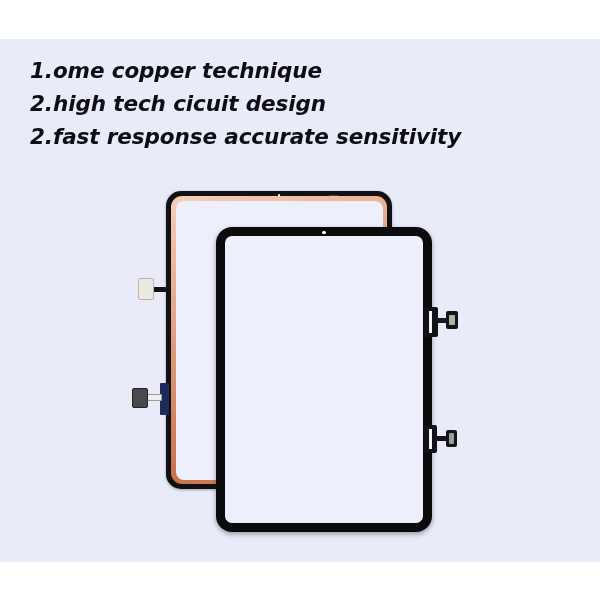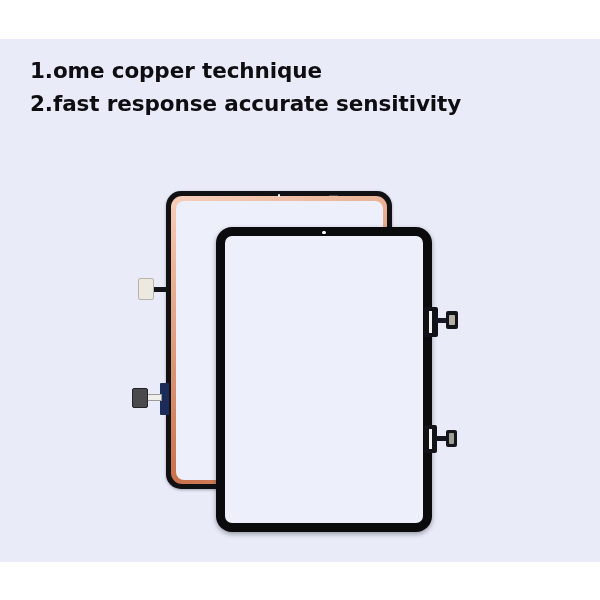--- a/index.html
+++ b/index.html
@@ -39,20 +39,21 @@
     width: 540px;
   }
   .feature-line {
     font-family: "DejaVu Sans", "Liberation Sans", sans-serif;
     font-size: 21.5px;
     font-weight: bold;
     color: #0d0d12;
     letter-spacing: -0.1px;
     line-height: 33px;
     white-space: nowrap;
+    font-style: italic;
   }
 
   
   #tablets {
     position: absolute;
     left: 0;
     top: 0;
     width: 600px;
     height: 600px;
   }
@@ -286,20 +287,21 @@
 </style>
 </head>
 <body>
 
 <div id="stage">
 
   <div id="panel"></div>
 
   <div id="feature-list">
     <div class="feature-line">1.ome copper technique</div>
+    <div class="feature-line">2.high tech cicuit design</div>
     <div class="feature-line">2.fast response accurate sensitivity</div>
   </div>
 
   <div id="tablets">
 
     <div class="tablet" id="tablet-back">
       <div id="tablet-back-inner">
         <div id="tablet-back-glass"></div>
       </div>
       <div id="back-camera"></div>

